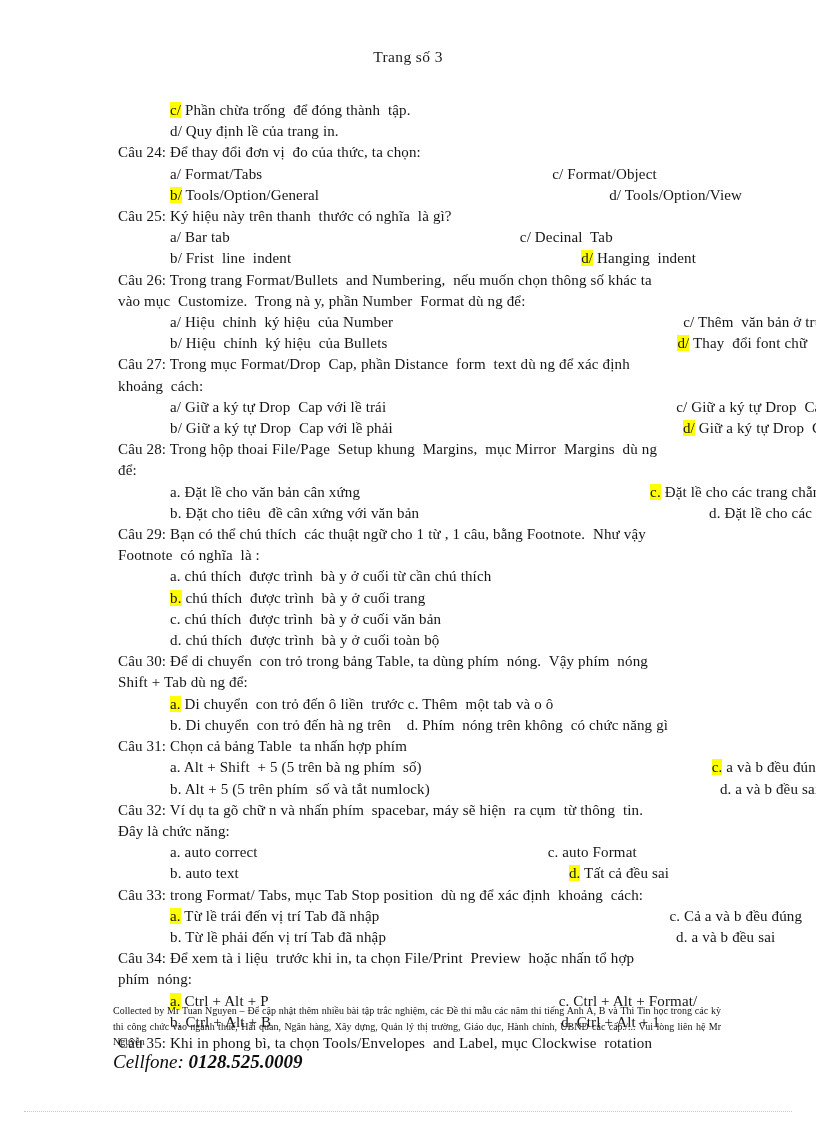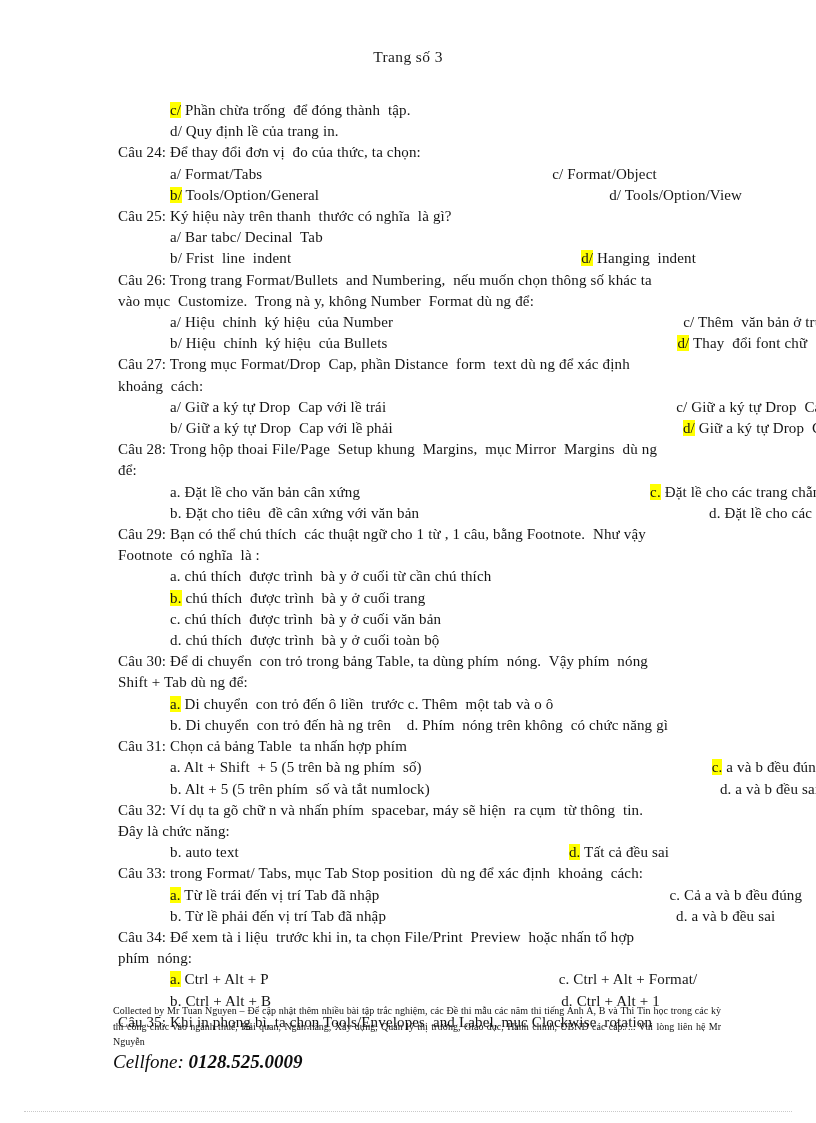--- a/index.html
+++ b/index.html
@@ -113,24 +113,24 @@
 
   <div class="page-header">Trang số 3</div>
 
   <div class="body-block" id="body-block">
       <div class="opt-row"><span class="hl">c/</span><span> Phần chừa trống  để đóng thành  tập.</span></div>
       <div class="opt-row"><span>d/</span><span> Quy định lề của trang in.</span></div>
       <div class="q-line"><span>Câu 24: Để thay đổi đơn vị  đo của thức, ta chọn:</span></div>
       <div class="opt-row"><span>a/</span><span> Format/Tabs</span><span class="col2" style="margin-left: 290px;"><span>c/</span><span> Format/Object</span></span></div>
       <div class="opt-row"><span class="hl">b/</span><span> Tools/Option/General</span><span class="col2" style="margin-left: 290px;"><span>d/</span><span> Tools/Option/View</span></span></div>
       <div class="q-line"><span>Câu 25: Ký hiệu này trên thanh  thước có nghĩa  là gì?</span></div>
-      <div class="opt-row"><span>a/</span><span> Bar tab</span><span class="col2" style=""><span>c/</span><span> Decinal  Tab</span></span></div>
+      <div class="opt-row"><span>a/</span><span> Bar tab</span><span class="col2" style="margin-left: 290px;"><span>c/</span><span> Decinal  Tab</span></span></div>
       <div class="opt-row"><span>b/</span><span> Frist  line  indent</span><span class="col2" style="margin-left: 290px;"><span class="hl">d/</span><span> Hanging  indent</span></span></div>
       <div class="q-line"><span>Câu 26: Trong trang Format/Bullets  and Numbering,  nếu muốn chọn thông số khác ta</span></div>
-      <div class="q-cont"><span>vào mục  Customize.  Trong nà y, không Number  Format dù ng để:</span></div>
+      <div class="q-cont"><span>vào mục  Customize.  Trong nà y, phần Number  Format dù ng để:</span></div>
       <div class="opt-row"><span>a/</span><span> Hiệu  chỉnh  ký hiệu  của Number</span><span class="col2" style="margin-left: 290px;"><span>c/</span><span> Thêm  văn bản ở trước, sau dấu hoa thị</span></span></div>
       <div class="opt-row"><span>b/</span><span> Hiệu  chỉnh  ký hiệu  của Bullets</span><span class="col2" style="margin-left: 290px;"><span class="hl">d/</span><span> Thay  đổi font chữ</span></span></div>
       <div class="q-line"><span>Câu 27: Trong mục Format/Drop  Cap, phần Distance  form  text dù ng để xác định</span></div>
       <div class="q-cont"><span>khoảng  cách:</span></div>
       <div class="opt-row"><span>a/</span><span> Giữ a ký tự Drop  Cap với lề trái</span><span class="col2" style="margin-left: 290px;"><span>c/</span><span> Giữ a ký tự Drop  Cap với ký tự tiếp theo</span></span></div>
       <div class="opt-row"><span>b/</span><span> Giữ a ký tự Drop  Cap với lề phải</span><span class="col2" style="margin-left: 290px;"><span class="hl">d/</span><span> Giữ a ký tự Drop  Cap với toà n văn bản</span></span></div>
       <div class="q-line"><span>Câu 28: Trong hộp thoai File/Page  Setup khung  Margins,  mục Mirror  Margins  dù ng</span></div>
       <div class="q-cont"><span>để:</span></div>
       <div class="opt-row"><span>a.</span><span> Đặt lề cho văn bản cân xứng</span><span class="col2" style="margin-left: 290px;"><span class="hl">c.</span><span> Đặt lề cho các trang chẵn và lẻ đối xứng</span></span></div>
       <div class="opt-row"><span>b.</span><span> Đặt cho tiêu  đề cân xứng với văn bản</span><span class="col2" style="margin-left: 290px;"><span>d.</span><span> Đặt lề cho các section  đối xứng nhau</span></span></div>
@@ -142,20 +142,21 @@
       <div class="opt-row"><span>d.</span><span> chú thích  được trình  bà y ở cuối toàn bộ</span></div>
       <div class="q-line"><span>Câu 30: Để di chuyển  con trỏ trong bảng Table, ta dùng phím  nóng.  Vậy phím  nóng</span></div>
       <div class="q-cont"><span>Shift + Tab dù ng để:</span></div>
       <div class="opt-row"><span class="hl">a.</span><span> Di chuyển  con trỏ đến ô liền  trước c. Thêm  một tab và o ô</span></div>
       <div class="opt-row"><span>b.</span><span> Di chuyển  con trỏ đến hà ng trên    d. Phím  nóng trên không  có chức năng gì</span></div>
       <div class="q-line"><span>Câu 31: Chọn cả bảng Table  ta nhấn hợp phím</span></div>
       <div class="opt-row"><span>a.</span><span> Alt + Shift  + 5 (5 trên bà ng phím  số)</span><span class="col2" style="margin-left: 290px;"><span class="hl">c.</span><span> a và b đều đúng</span></span></div>
       <div class="opt-row"><span>b.</span><span> Alt + 5 (5 trên phím  số và tắt numlock)</span><span class="col2" style="margin-left: 290px;"><span>d.</span><span> a và b đều sai</span></span></div>
       <div class="q-line"><span>Câu 32: Ví dụ ta gõ chữ n và nhấn phím  spacebar, máy sẽ hiện  ra cụm  từ thông  tin.</span></div>
       <div class="q-cont"><span>Đây là chức năng:</span></div>
+      <div class="opt-row"><span>a.</span><span> auto correct</span><span class="col2" style="margin-left: 290px;"><span>c.</span><span> auto Format</span></span></div>
       <div class="opt-row"><span>b.</span><span> auto text</span><span class="col2" style="margin-left: 290px; padding-left: 40px;"><span class="hl">d.</span><span> Tất cả đều sai</span></span></div>
       <div class="q-line"><span>Câu 33: trong Format/ Tabs, mục Tab Stop position  dù ng để xác định  khoảng  cách:</span></div>
       <div class="opt-row"><span class="hl">a.</span><span> Từ lề trái đến vị trí Tab đã nhập</span><span class="col2" style="margin-left: 290px;"><span>c.</span><span> Cả a và b đều đúng</span></span></div>
       <div class="opt-row"><span>b.</span><span> Từ lề phải đến vị trí Tab đã nhập</span><span class="col2" style="margin-left: 290px;"><span>d.</span><span> a và b đều sai</span></span></div>
       <div class="q-line"><span>Câu 34: Để xem tà i liệu  trước khi in, ta chọn File/Print  Preview  hoặc nhấn tổ hợp</span></div>
       <div class="q-cont"><span>phím  nóng:</span></div>
       <div class="opt-row"><span class="hl">a.</span><span> Ctrl + Alt + P</span><span class="col2" style="margin-left: 290px;"><span>c.</span><span> Ctrl + Alt + Format/</span></span></div>
       <div class="opt-row"><span>b.</span><span> Ctrl + Alt + B</span><span class="col2" style="margin-left: 290px;"><span>d.</span><span> Ctrl + Alt + 1</span></span></div>
       <div class="q-line"><span>Câu 35: Khi in phong bì, ta chọn Tools/Envelopes  and Label, mục Clockwise  rotation</span></div>
     </div>

